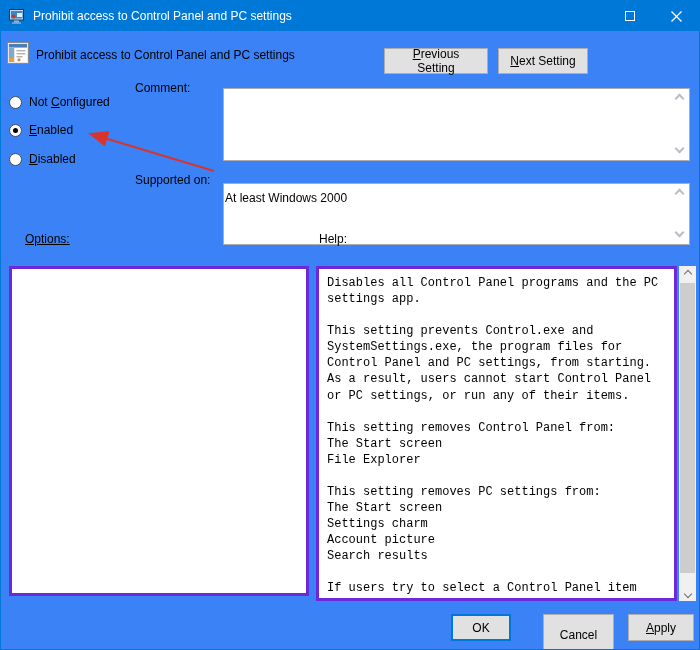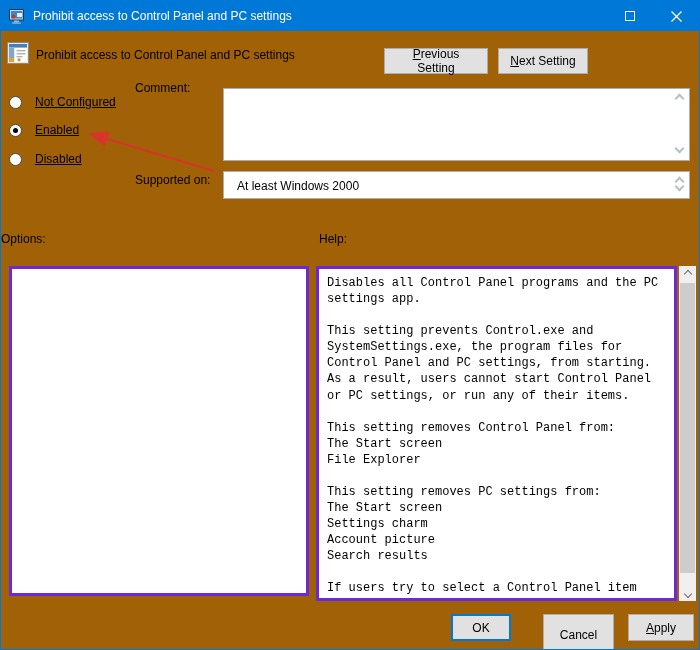--- a/index.html
+++ b/index.html
@@ -1,19 +1,19 @@
 <!DOCTYPE html>
 <html><head>
 <meta charset="utf-8">
 <style>
   html,body{margin:0;padding:0;background:#fff;}
   *{box-sizing:border-box;}
   .window{
     position:relative;width:700px;height:650px;
-    background:#a16207;
+    background:#3b82f6;
     border:1px solid #0078d7;
     font-family:"Liberation Sans","DejaVu Sans",sans-serif;
     font-size:12px;color:#000;overflow:hidden;
   }
   
   .titlebar{
     position:absolute;left:0;top:0;width:100%;height:30px;
     background:#0078d7;display:flex;align-items:center;
   }
   .titlebar .app-icon{margin-left:8px;width:17px;height:15px;flex:0 0 auto;}
@@ -36,37 +36,37 @@
   .radio-row{position:absolute;left:8px;display:flex;align-items:center;height:16px;}
   .radio-row.r0{top:93px;} .radio-row.r1{top:121px;} .radio-row.r2{top:150px;}
   .radio{
     position:relative;width:13px;height:13px;border:1px solid #4a4a4a;
     border-radius:50%;background:#fff;flex:0 0 auto;
   }
   .radio.checked::after{
     content:"";position:absolute;left:3px;top:3px;right:3px;bottom:3px;
     border-radius:50%;background:#000;
   }
-  .radio-label{margin-left:13px;white-space:nowrap;text-decoration:underline;}
+  .radio-label{margin-left:7px;white-space:nowrap;}
   
   .field-label{position:absolute;left:134px;}
   .lbl-comment{top:80px;} .lbl-supported{top:172px;}
   .textbox{
     position:absolute;background:#fff;border:1px solid #abadb3;
   }
   .box-comment{left:222px;top:87px;width:467px;height:73px;}
-  .box-supported{left:222px;top:170px;width:467px;height:28px;padding:7px 22px 0 13px;}
+  .box-supported{left:222px;top:182px;width:467px;height:62px;padding:7px 22px 0 1px;}
   .tb-chev{position:absolute;right:4px;width:9px;height:9px;}
   .chev{width:7px;height:7px;border-right:2px solid #b9bec4;border-bottom:2px solid #b9bec4;}
   .chev.up{transform:rotate(-135deg);}
   .chev.down{transform:rotate(45deg);}
   .tb-chev.top{top:6px;} .tb-chev.bottom{bottom:6px;}
   
   .panel-label{position:absolute;top:231px;}
-  .lbl-options{left:0;} .lbl-help{left:318px;}
+  .lbl-options{left:24px;text-decoration:underline;} .lbl-help{left:318px;}
   .panel{
     position:absolute;background:#fff;border:3px solid #6d28d9;font-family:Liberation Mono, monospace;
   }
   .panel-options{left:8px;top:265px;width:300px;height:330px;}
   .panel-help{left:315px;top:265px;width:361px;height:335px;padding:6px 8px;overflow:hidden;}
   .help-text{white-space:pre-wrap;line-height:1.34;}
   
   .scrollbar{position:absolute;left:678px;top:265px;width:17px;height:335px;background:#f0f0f0;}
   .sb-arrow{position:absolute;left:0;width:17px;height:15px;display:flex;align-items:center;justify-content:center;}
   .sb-arrow .chev{border-color:#6d6d6d;border-width:1.5px;width:6px;height:6px;}

